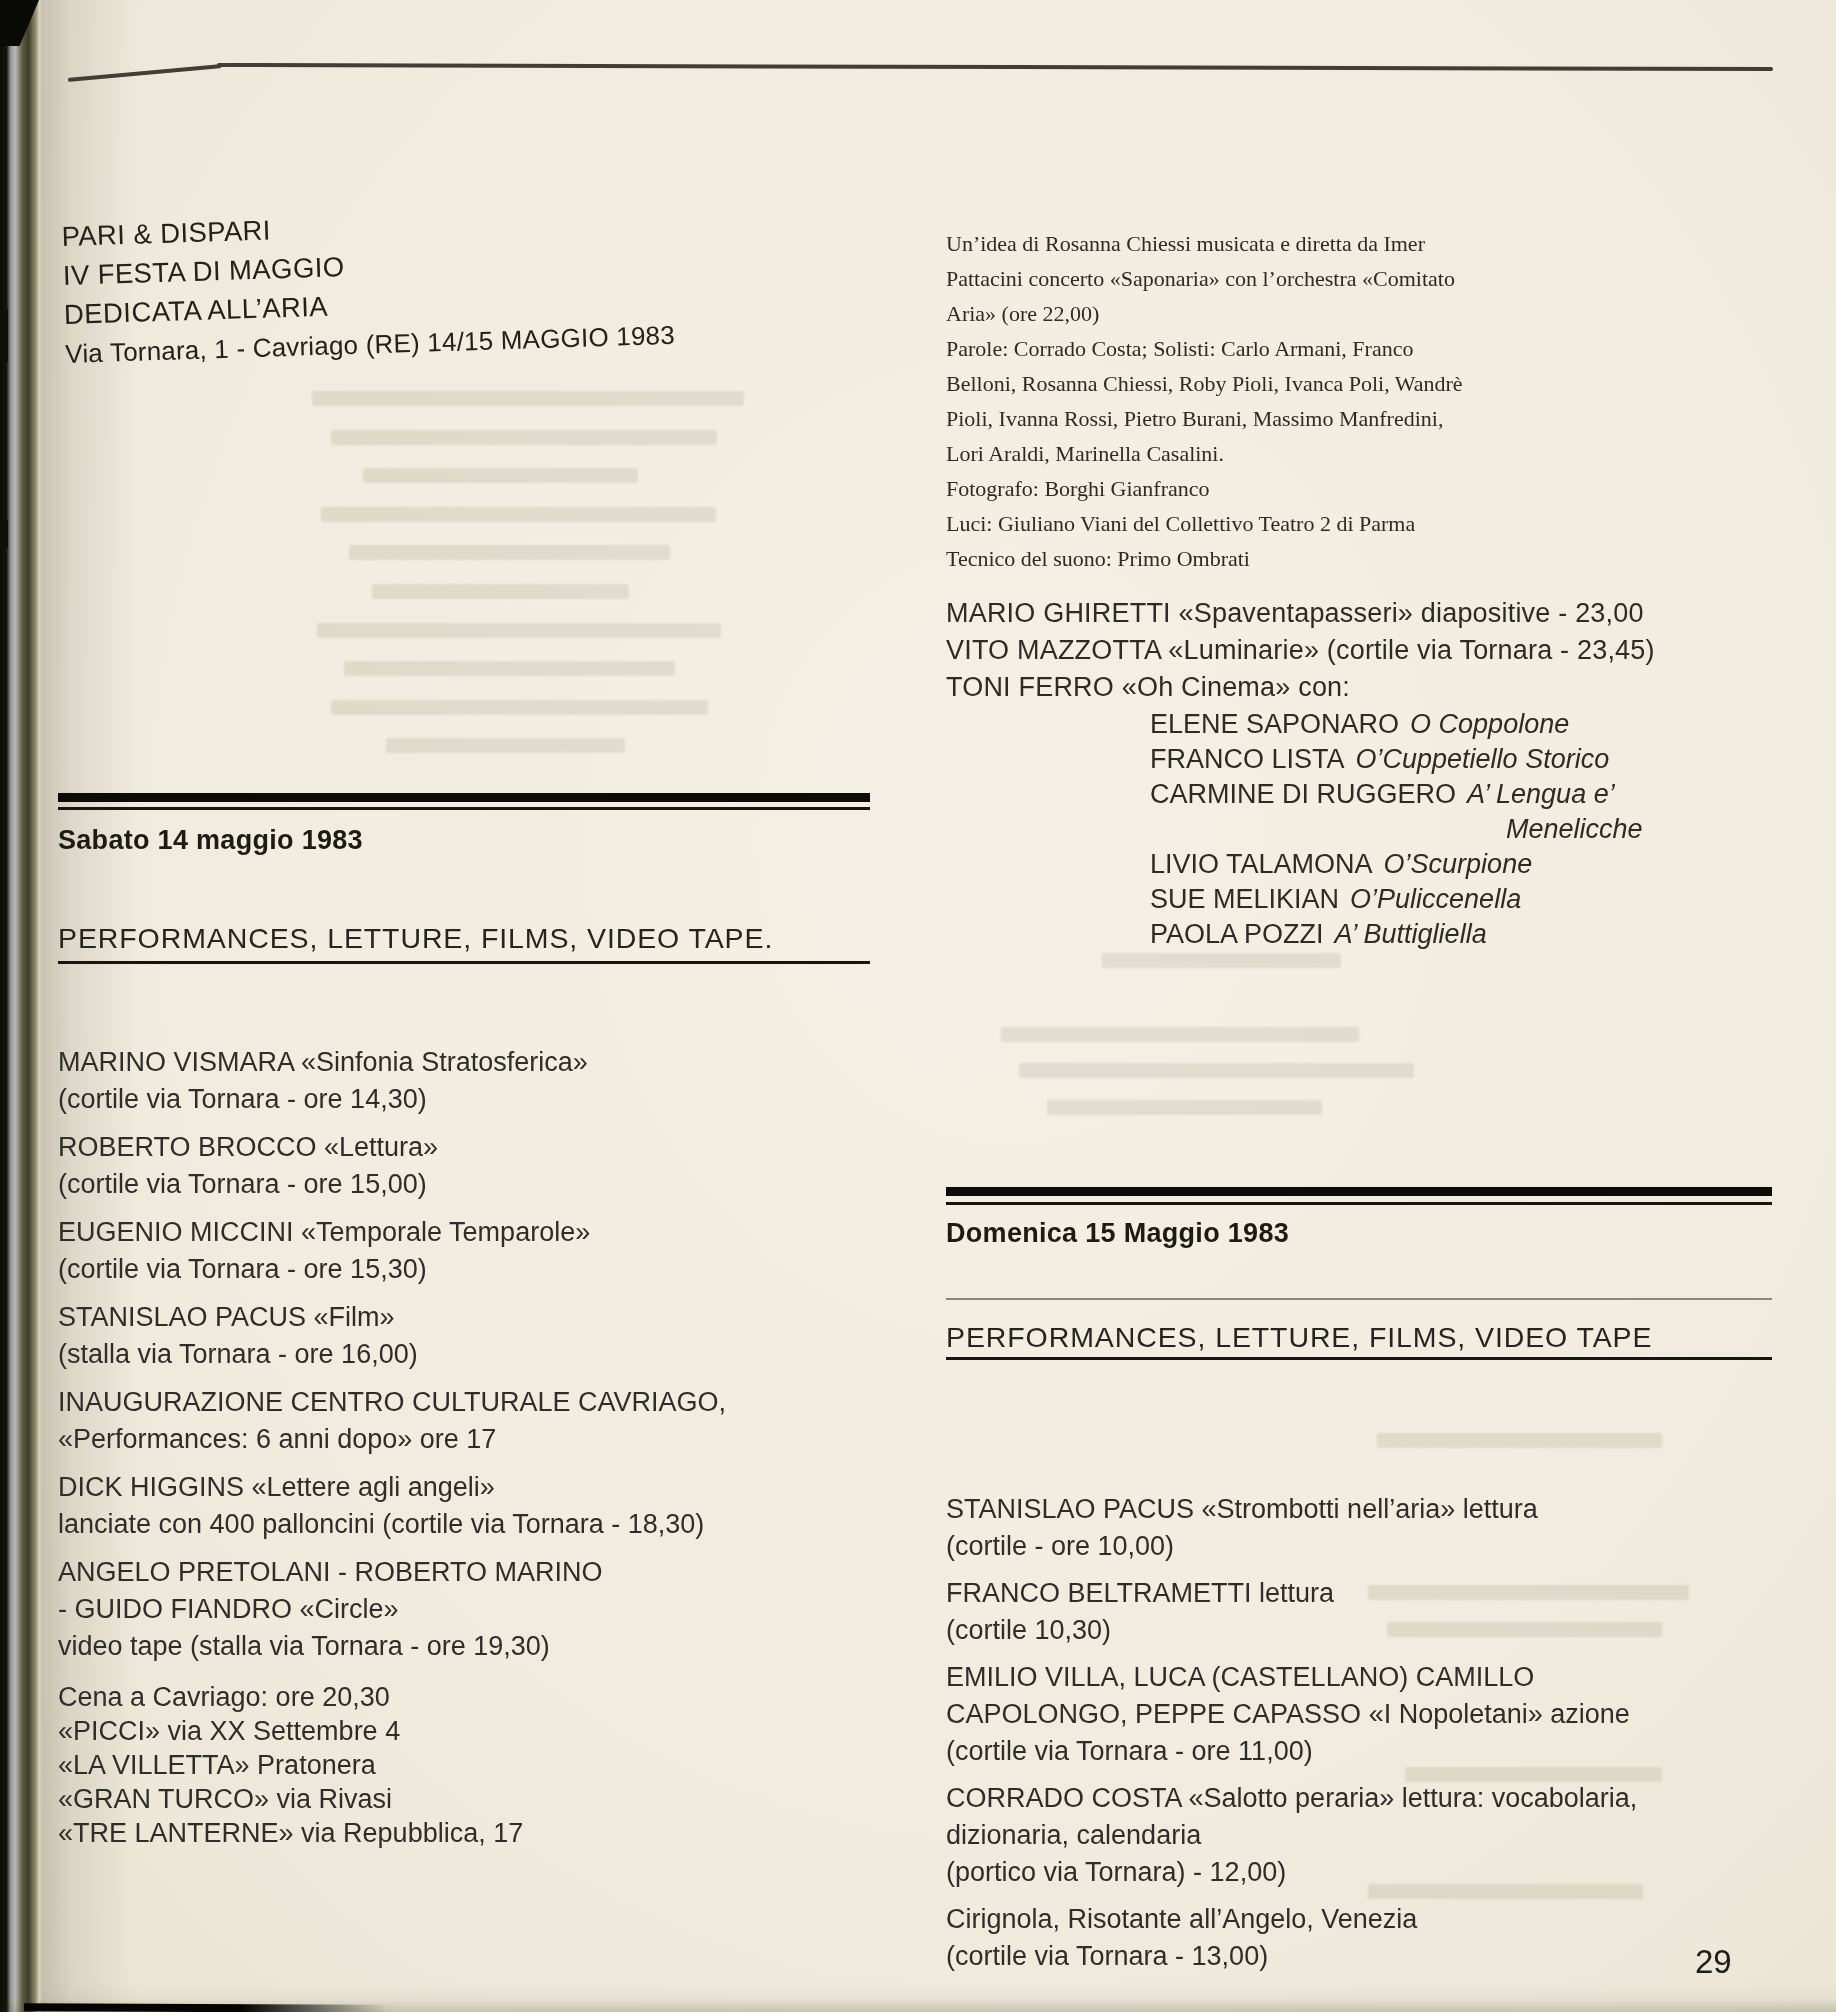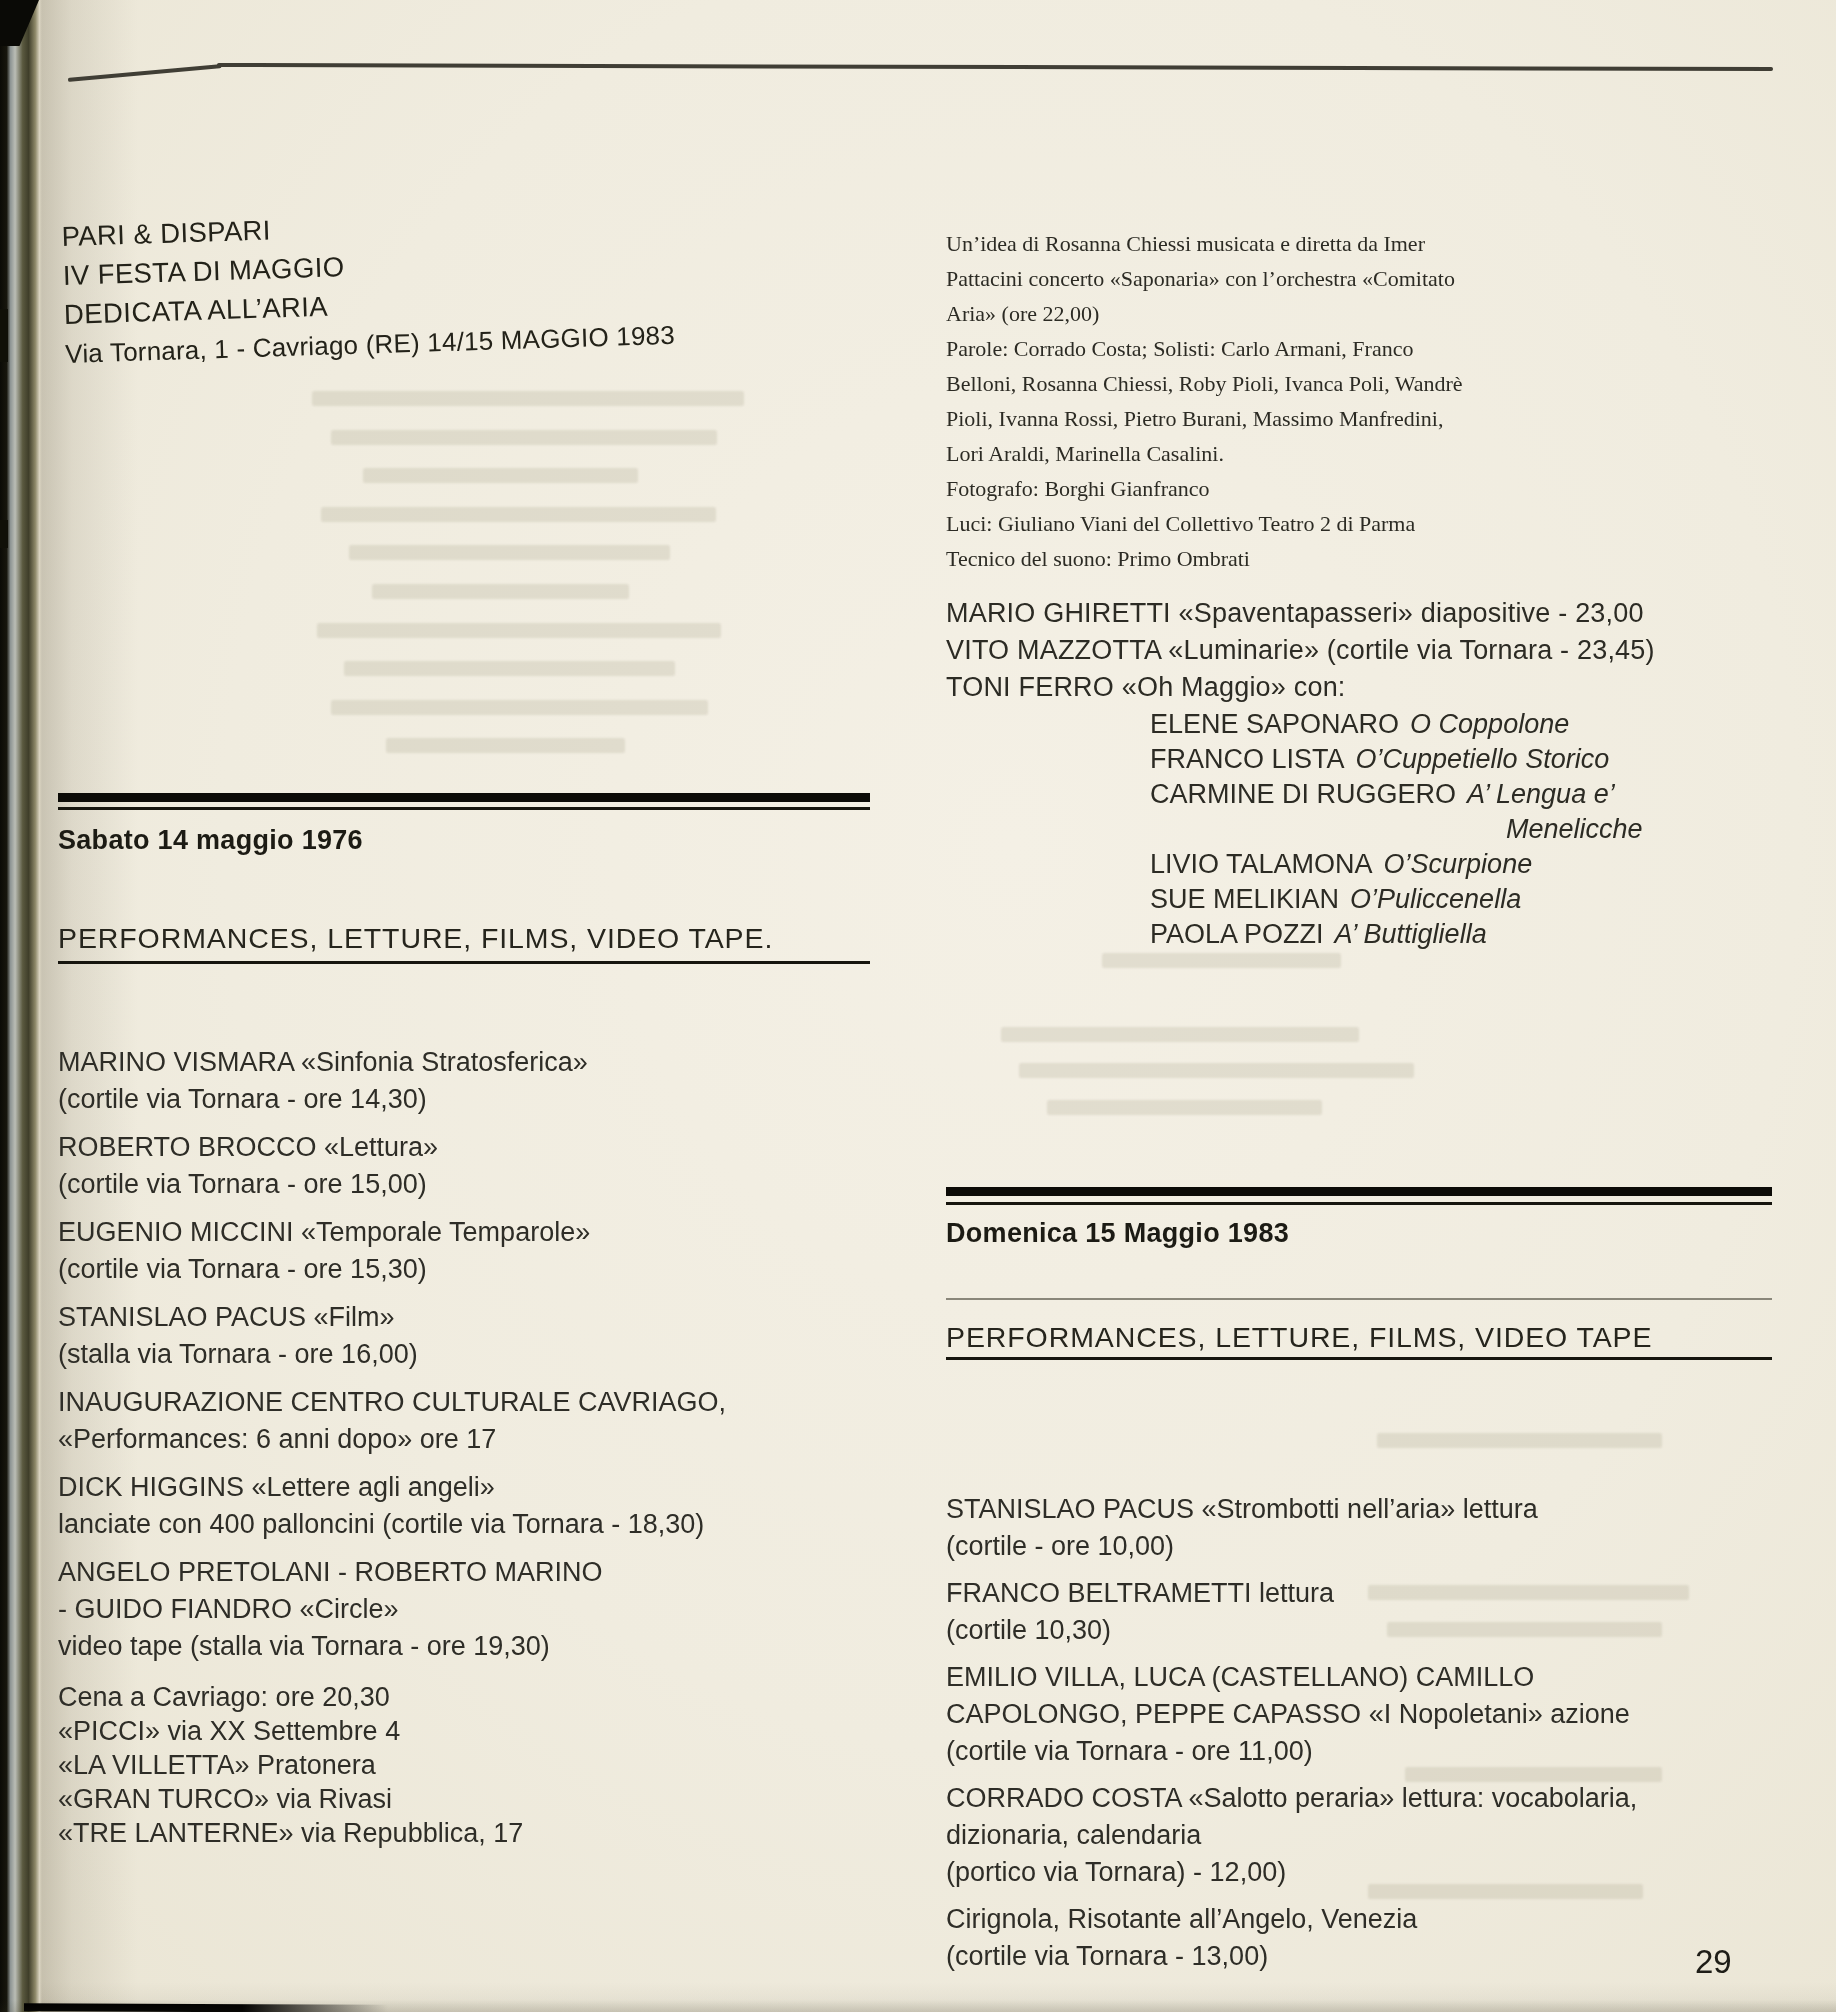--- a/index.html
+++ b/index.html
@@ -121,36 +121,36 @@
     <div class="ln">Pioli, Ivanna Rossi, Pietro Burani, Massimo Manfredini,</div>
     <div class="ln">Lori Araldi, Marinella Casalini.</div>
     <div class="ln">Fotografo: Borghi Gianfranco</div>
     <div class="ln">Luci: Giuliano Viani del Collettivo Teatro 2 di Parma</div>
     <div class="ln">Tecnico del suono: Primo Ombrati</div>
   </div>
 
   <div class="tblock late">
     <div class="ln">MARIO GHIRETTI «Spaventapasseri» diapositive - 23,00</div>
     <div class="ln">VITO MAZZOTTA «Luminarie» (cortile via Tornara - 23,45)</div>
-    <div class="ln">TONI FERRO «Oh Maggio» con:</div>
+    <div class="ln">TONI FERRO «Oh Cinema» con:</div>
   </div>
 
   <div class="tblock cast">
     <div class="cast-row"><span class="cast-name">ELENE SAPONARO</span><span class="cast-title">O Coppolone</span></div>
     <div class="cast-row"><span class="cast-name">FRANCO LISTA</span><span class="cast-title">O’Cuppetiello Storico</span></div>
     <div class="cast-row"><span class="cast-name">CARMINE DI RUGGERO</span><span class="cast-title">A’ Lengua e’</span></div>
     <div class="cast-row indent"><span class="cast-title">Menelicche</span></div>
     <div class="cast-row"><span class="cast-name">LIVIO TALAMONA</span><span class="cast-title">O’Scurpione</span></div>
     <div class="cast-row"><span class="cast-name">SUE MELIKIAN</span><span class="cast-title">O’Puliccenella</span></div>
     <div class="cast-row"><span class="cast-name">PAOLA POZZI</span><span class="cast-title">A’ Buttigliella</span></div>
   </div>
 
   <div class="rule thick" style="left:58px;top:793px;width:812px;"></div>
   <div class="rule thin" style="left:58px;top:807px;width:812px;"></div>
-  <div class="date-heading" style="left:58px;top:825px;">Sabato 14 maggio 1976</div>
+  <div class="date-heading" style="left:58px;top:825px;">Sabato 14 maggio 1983</div>
   <div class="program-heading" style="left:58px;top:922px;">PERFORMANCES, LETTURE, FILMS, VIDEO TAPE.</div>
   <div class="rule thin" style="left:58px;top:961px;width:812px;"></div>
 
   <div class="events sat" style="left:58px;top:1010px;width:817px;">
     <div class="event">
       <div class="ln">MARINO VISMARA «Sinfonia Stratosferica»</div>
       <div class="ln">(cortile via Tornara - ore 14,30)</div>
     </div>
     <div class="event">
       <div class="ln">ROBERTO BROCCO «Lettura»</div>

